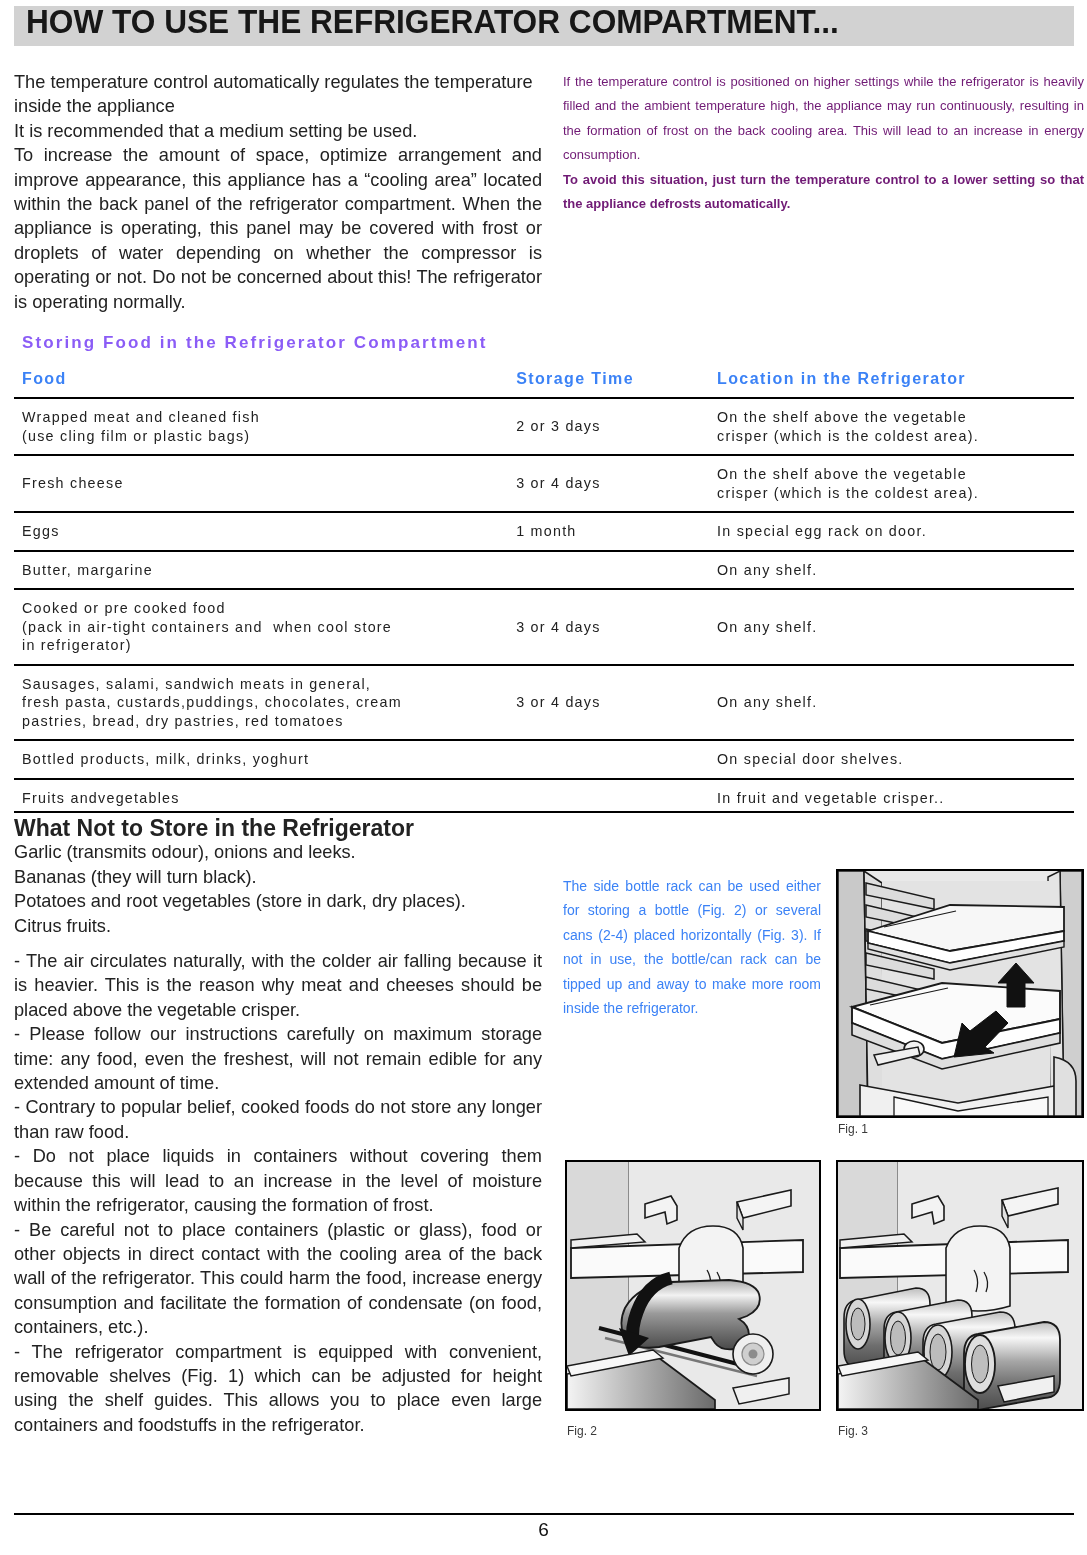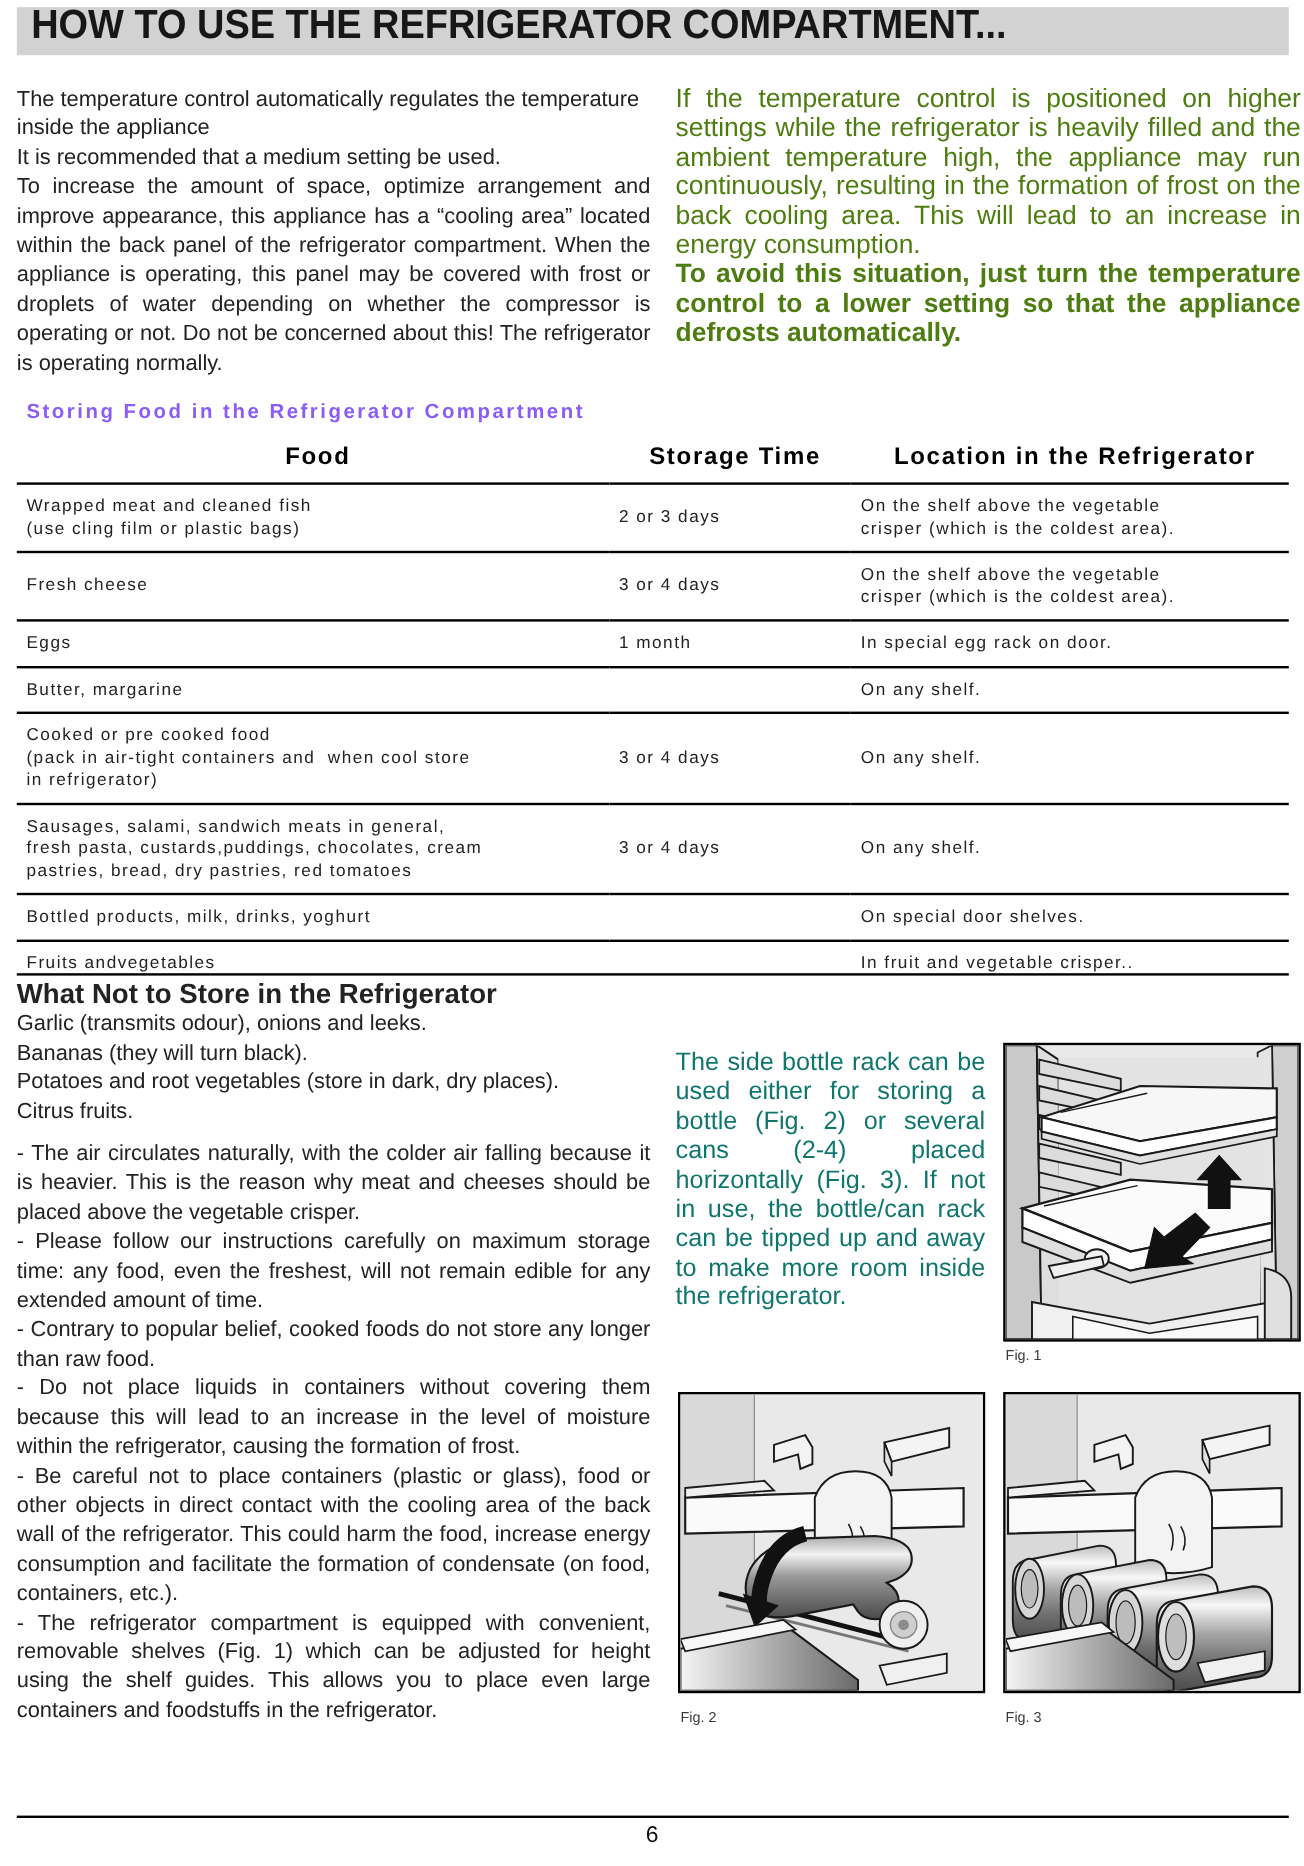--- a/index.html
+++ b/index.html
@@ -56,24 +56,24 @@
     font-size: 18.2px;
     line-height: 24.4px;
     text-align: justify;
     color: #222;
   }
   .col-right-top {
     position: absolute;
     left: 563px;
     top: 70px;
     width: 521px;
-    font-size: 22px;
+    font-size: 13px;
     line-height: 24.4px;
     text-align: justify;
-    color: #4d7c0f;
+    color: #701a75;
   }
   .col-left-top p, .col-right-top p {
     margin: 0;
   }
   .nojustify { text-align: left; }
   .bold { font-weight: bold; }
 
   
   .section-heading {
     position: absolute;
@@ -95,27 +95,27 @@
   }
   table.food-table {
     width: 1060px;
     border-collapse: collapse;
     font-family: "Liberation Sans Narrow", "Liberation Sans", sans-serif;
     font-size: 14.3px;
     letter-spacing: 1.25px;
     color: #222;
   }
   table.food-table th {
-    text-align: center;
+    text-align: left;
     font-weight: bold;
-    font-size: 20px;
+    font-size: 16px;
     letter-spacing: 1.4px;
     padding: 4px 0 9px 8px;
     vertical-align: bottom;
-    color: #000000;
+    color: #3b82f6;
     border-bottom: 2.5px solid #000;
   }
   table.food-table td {
     text-align: left;
     vertical-align: middle;
     padding: 9px 0 9px 8px;
     border-bottom: 2.5px solid #000;
     line-height: 18.5px;
   }
   table.food-table tr:last-child td {
@@ -152,24 +152,24 @@
     margin-top: 11px;
   }
   .lower-left p { margin: 0; }
 
   
   .lower-right {
     position: absolute;
     left: 563px;
     top: 874px;
     width: 258px;
-    font-size: 21px;
+    font-size: 14px;
     line-height: 24.4px;
     text-align: justify;
-    color: #0f766e;
+    color: #3b82f6;
   }
   .lower-right p { margin: 0; }
 
   
   .fig {
     position: absolute;
     border: 2px solid #000;
     background: #e8e8e8;
     overflow: hidden;
   }

